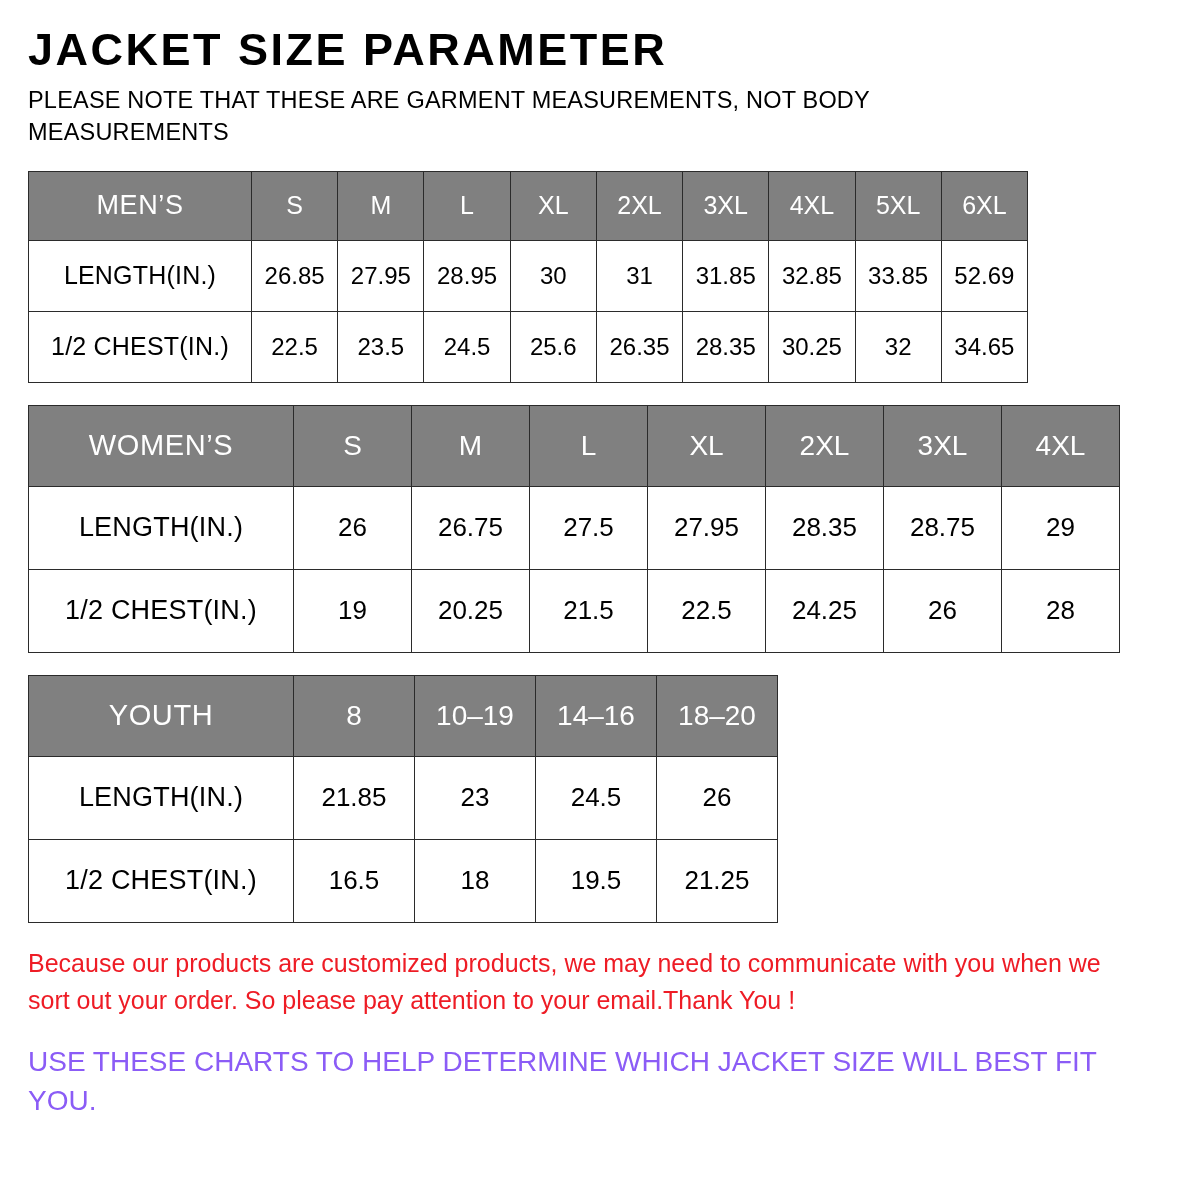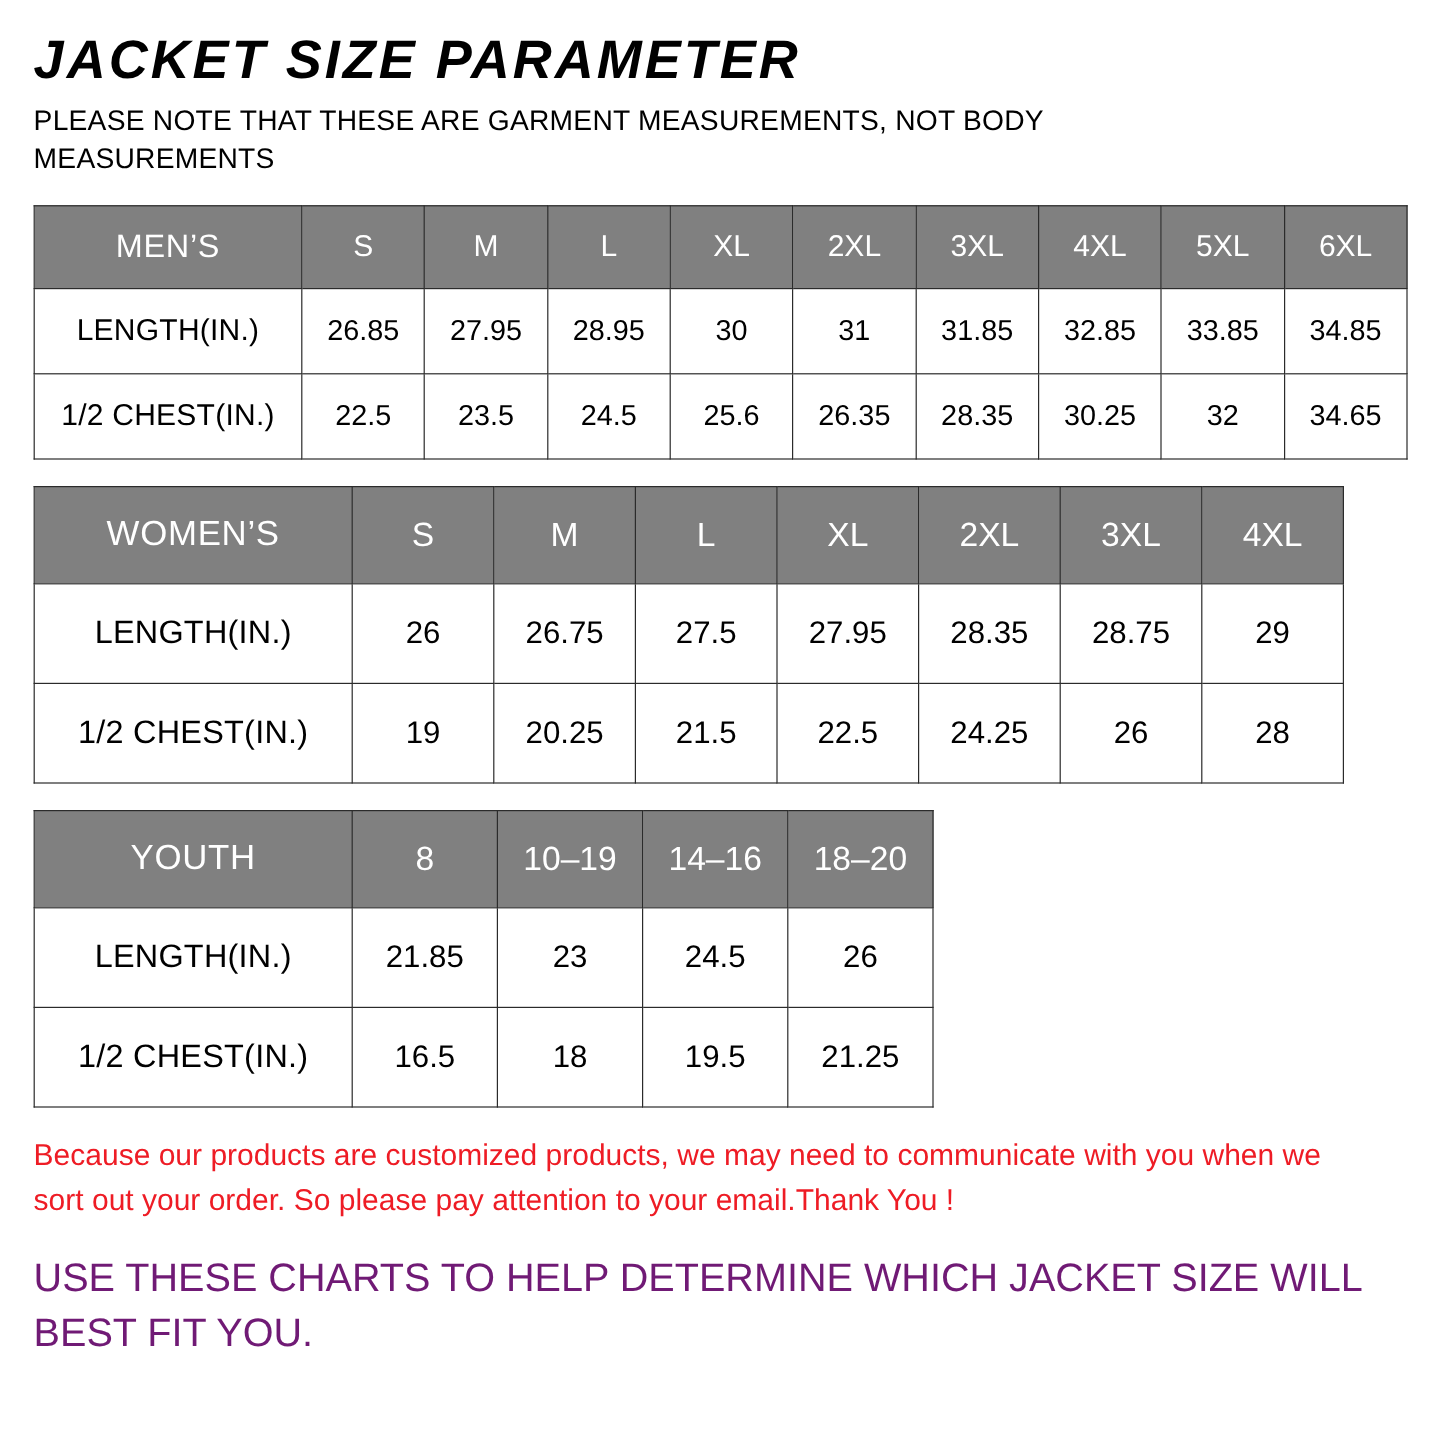--- a/index.html
+++ b/index.html
@@ -21,21 +21,20 @@
     box-sizing: border-box;
     padding: 26px 28px 0 28px;
   }
   .title {
     font-size: 45px;
     font-weight: bold;
     letter-spacing: 2.5px;
     line-height: 1.05;
     margin: 0 0 12px 0;
     color: #000;
-    font-style: italic;
   }
   .note {
     color: #000000;
     font-size: 23.5px;
     line-height: 1.35;
     margin: 0 0 22px 0;
     max-width: 950px;
     letter-spacing: 0.2px;
   }
   table.size {
@@ -66,21 +65,21 @@
     height: 70px;
     font-size: 24px;
     background: #ffffff;
   }
   table.size tbody td.label {
     font-size: 25px;
     letter-spacing: 0.2px;
   }
 
   
-  #table-mens { width: 1145px; }
+  #table-mens { width: 1000px; }
   #table-mens .col-label { width: 223px; }
 
   
   #table-womens { width: 1092px; }
   #table-womens .col-label { width: 265px; }
   #table-womens thead td { height: 80px; font-size: 28px; }
   #table-womens thead td.label { font-size: 29px; }
   #table-womens tbody td { height: 82px; font-size: 26px; }
   #table-womens tbody td.label { font-size: 27px; }
 
@@ -93,22 +92,22 @@
   #table-youth tbody td.label { font-size: 27px; }
 
   .footer-note {
     color: #ee1c25;
     font-size: 25px;
     line-height: 1.5;
     margin: 14px 0 4px 0;
     max-width: 1120px;
   }
   .footer-note2 {
-    color: #701a75;
-    font-size: 33px;
+    color: #8b5cf6;
+    font-size: 28px;
     line-height: 1.4;
     margin: 22px 0 0 0;
     max-width: 1120px;
   }
 </style>
 </head>
 <body>
 
 <div class="page">
 
@@ -138,21 +137,21 @@
       <tr>
         <td class="label">LENGTH(IN.)</td>
         <td>26.85</td>
         <td>27.95</td>
         <td>28.95</td>
         <td>30</td>
         <td>31</td>
         <td>31.85</td>
         <td>32.85</td>
         <td>33.85</td>
-        <td>34.85</td>
+        <td>52.69</td>
       </tr>
       <tr>
         <td class="label">1/2 CHEST(IN.)</td>
         <td>22.5</td>
         <td>23.5</td>
         <td>24.5</td>
         <td>25.6</td>
         <td>26.35</td>
         <td>28.35</td>
         <td>30.25</td>

